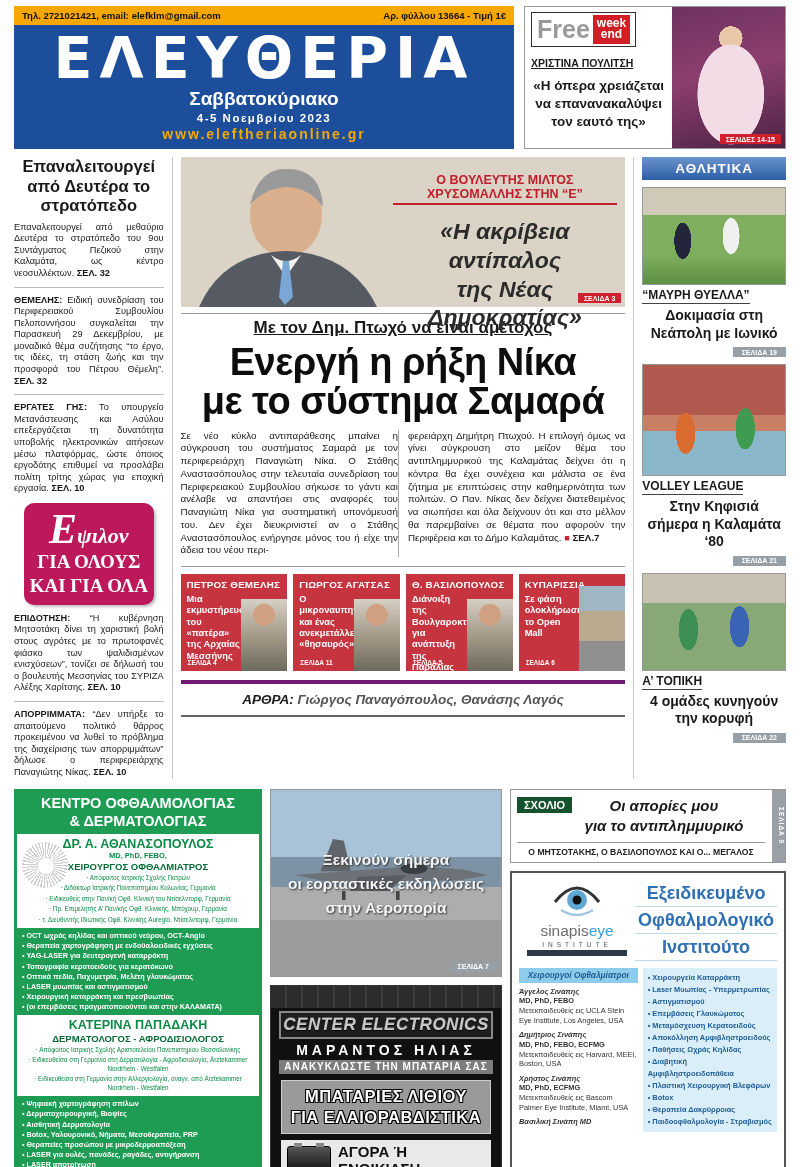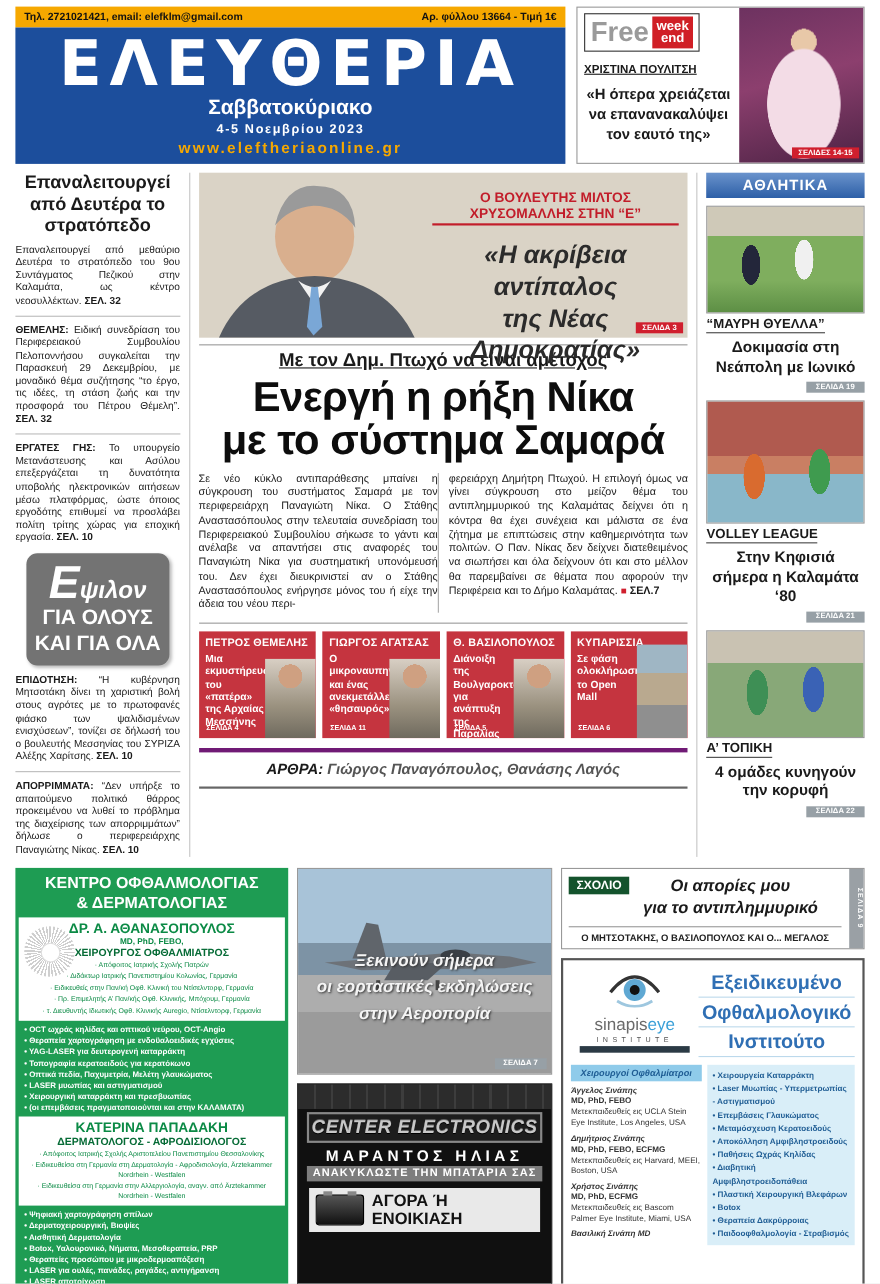--- a/index.html
+++ b/index.html
@@ -32,22 +32,22 @@
   .fw-caption{position:absolute;bottom:4px;right:4px;background:#D01F26;color:#fff;
               font-size:7px;font-weight:bold;padding:1px 4px;}
   
   .main-row{display:flex;gap:8px;margin-top:8px;}
   .col-left{width:152px;border-right:1px solid #c5c5c5;padding-right:8px;}
   .lc-title{font-size:16.5px;font-weight:bold;text-align:center;line-height:1.18;}
   .lc-body{font-size:9.2px;text-align:justify;line-height:1.26;margin:6px 0 0;}
   .lc-page{font-weight:bold;white-space:nowrap;}
   .lc-label{font-weight:bold;}
   .lc-sep{border-top:1px solid #bbb;margin:7px 0;}
-  .eps-box{background:#737373;border-radius:10px;width:126px;margin:8px auto;text-align:center;
-           color:#fff;padding:8px 2px 8px;box-shadow:2px 2px 3px rgba(0,0,0,.25);}
+  .eps-box{background:#be185d;border-radius:10px;width:126px;margin:8px auto;text-align:center;
+           color:#fff;padding:8px 2px 8px;box-shadow:2px 2px 3px rgba(0,0,0,.25);font-family:Liberation Serif, serif;}
   .eps-big{font-style:italic;font-weight:bold;line-height:.9;}
   .eps-big .E{font-size:42px;}
   .eps-big .rest{font-size:22px;}
   .eps-line{font-size:19px;font-weight:bold;margin-top:2px;}
   
   .col-center{width:452px;}
   .feature{background:#DAD3C6;height:150px;display:flex;position:relative;}
   .feat-photo{width:212px;position:relative;}
   .feat-right{flex:1;padding:16px 8px 0 0;text-align:center;}
   .feat-kicker{color:#C21D2A;font-weight:bold;font-size:12.5px;border-bottom:2px solid #C21D2A;
@@ -109,22 +109,22 @@
             background:repeating-conic-gradient(#cfcfcf 0 4deg,#fff 4deg 9deg);}
   .gad-logo::after{content:"";position:absolute;left:15px;top:15px;width:16px;height:16px;
                    border-radius:50%;background:#fff;border:1px solid #ddd;}
   .gad-list{padding:3px 5px;font-size:7.2px;font-weight:bold;line-height:1.4;}
   .gad-list div::before{content:"• ";}
   
   .cmid{width:232px;display:flex;flex-direction:column;gap:8px;}
   .jet{height:186px;border:1px solid #999;position:relative;
        background:linear-gradient(#a8c3d8 0 36%,#7d93a5 36% 52%,#adadad 52% 70%,#9b9b9b 70% 100%);}
   .jet svg{position:absolute;left:8px;top:30px;}
-  .jet-cap{position:absolute;left:0;right:0;top:72px;text-align:center;color:#f4f4f4;font-weight:bold;
-           font-style:italic;font-size:15.5px;line-height:1.55;text-shadow:1px 1px 2px #333;}
+  .jet-cap{position:absolute;left:0;right:0;top:58px;text-align:center;color:#f4f4f4;font-weight:bold;
+           font-size:15.5px;line-height:1.55;text-shadow:1px 1px 2px #333;}
   .jet-page{position:absolute;right:4px;bottom:4px;background:#97A0A6;color:#fff;font-size:7px;
             font-weight:bold;padding:1.5px 8px;}
   .elec{border:1px solid #333;background:#101010;color:#fff;flex:1;display:flex;flex-direction:column;}
   .elec-circuit{height:22px;background:repeating-linear-gradient(90deg,#2c2c2c 0 14px,#3d3d3d 14px 16px),
                 linear-gradient(#222,#333);}
   .elec-logo{text-align:center;font-size:17px;font-weight:bold;font-style:italic;letter-spacing:.5px;
              color:#c8c8c8;text-shadow:0 1px 0 #000,0 -1px 0 #666;border:2px solid #888;
              margin:3px 8px 0;padding:2px 0;background:#1d1d1d;}
   .elec-owner{text-align:center;font-size:14px;font-weight:bold;letter-spacing:4px;padding:3px 0 2px;}
   .elec-tag{text-align:center;background:#7d7d7d;color:#fff;font-weight:bold;font-size:10px;
@@ -404,20 +404,24 @@
           <span>στην Αεροπορία</span>
         </div>
         <span class="jet-page">ΣΕΛΙΔΑ 7</span>
       </div>
 
       <div class="elec">
         <div class="elec-circuit"></div>
         <div class="elec-logo">CENTER ELECTRONICS</div>
         <div class="elec-owner">ΜΑΡΑΝΤΟΣ ΗΛΙΑΣ</div>
         <div class="elec-tag">ΑΝΑΚΥΚΛΩΣΤΕ ΤΗΝ ΜΠΑΤΑΡΙΑ ΣΑΣ</div>
+        <div class="elec-main">
+          <div class="elec-big">ΜΠΑΤΑΡΙΕΣ ΛΙΘΙΟΥ</div>
+          <div class="elec-big">ΓΙΑ ΕΛΑΙΟΡΑΒΔΙΣΤΙΚΑ</div>
+        </div>
         <div class="elec-sub">
           <div class="batt"></div>
           <span class="txt">ΑΓΟΡΑ Ή ΕΝΟΙΚΙΑΣΗ</span>
         </div>
 
       </div>
     </div>
 
     <div class="cright">
       <div class="sxolio">

